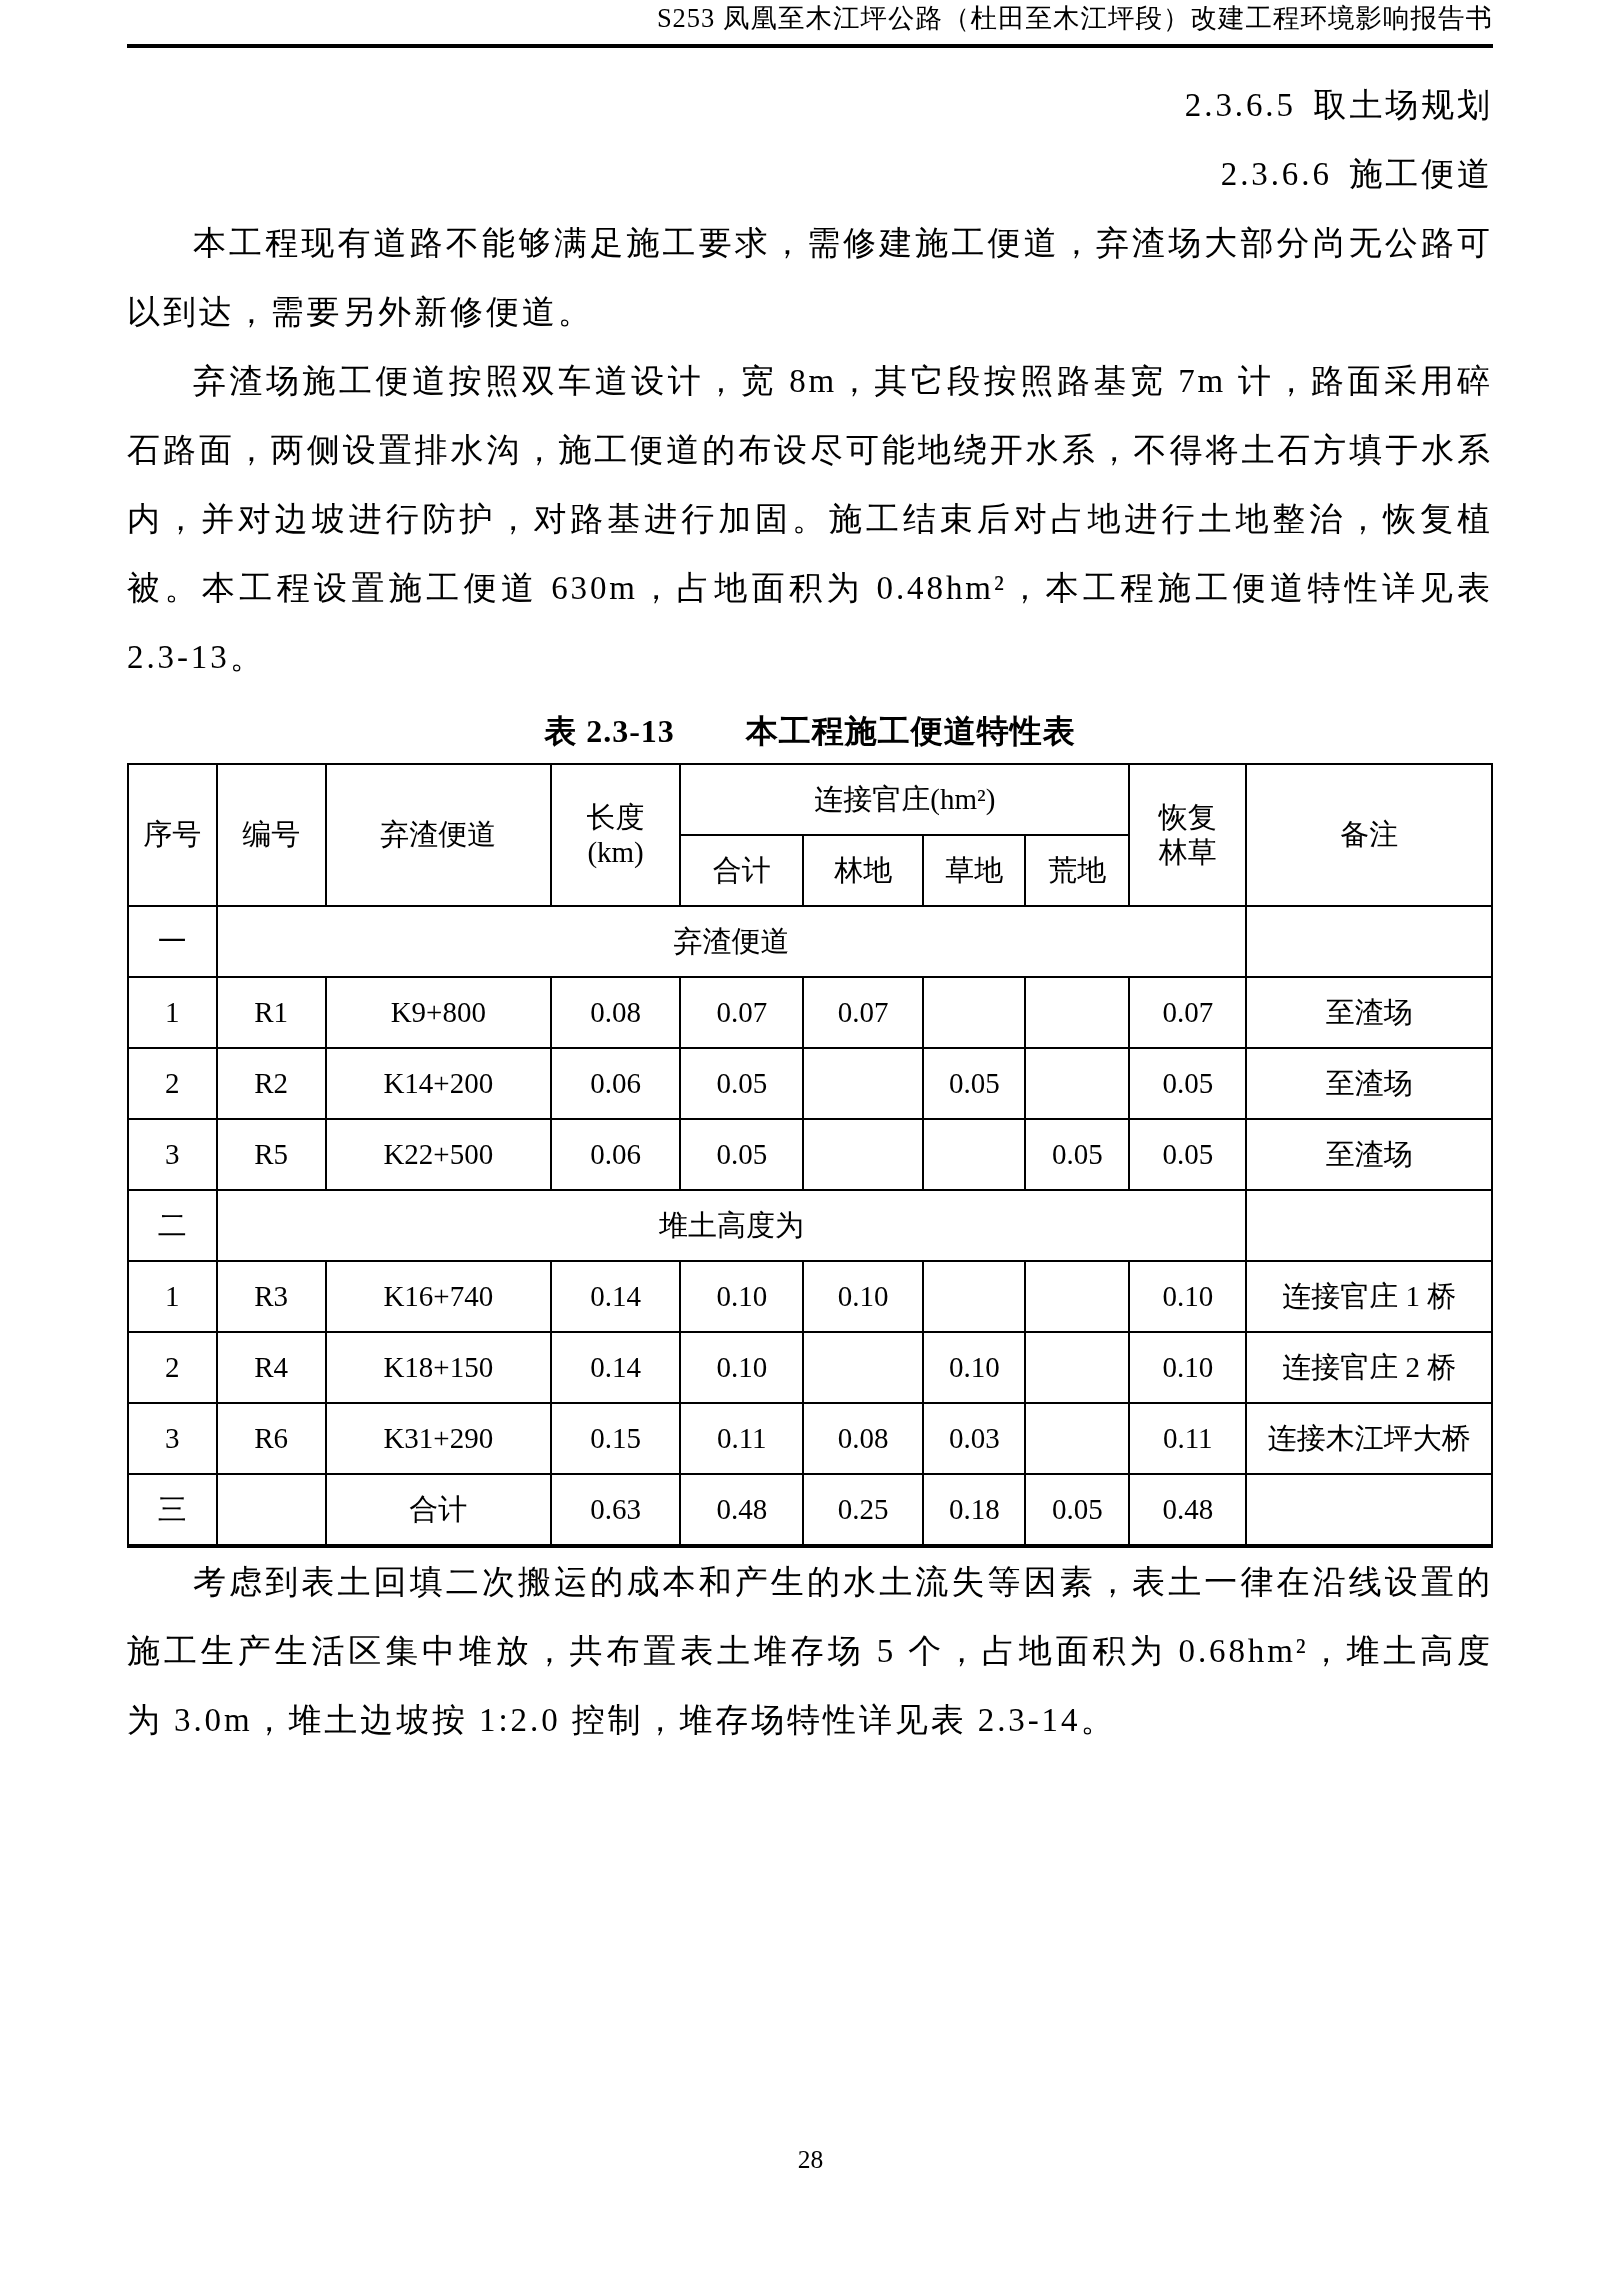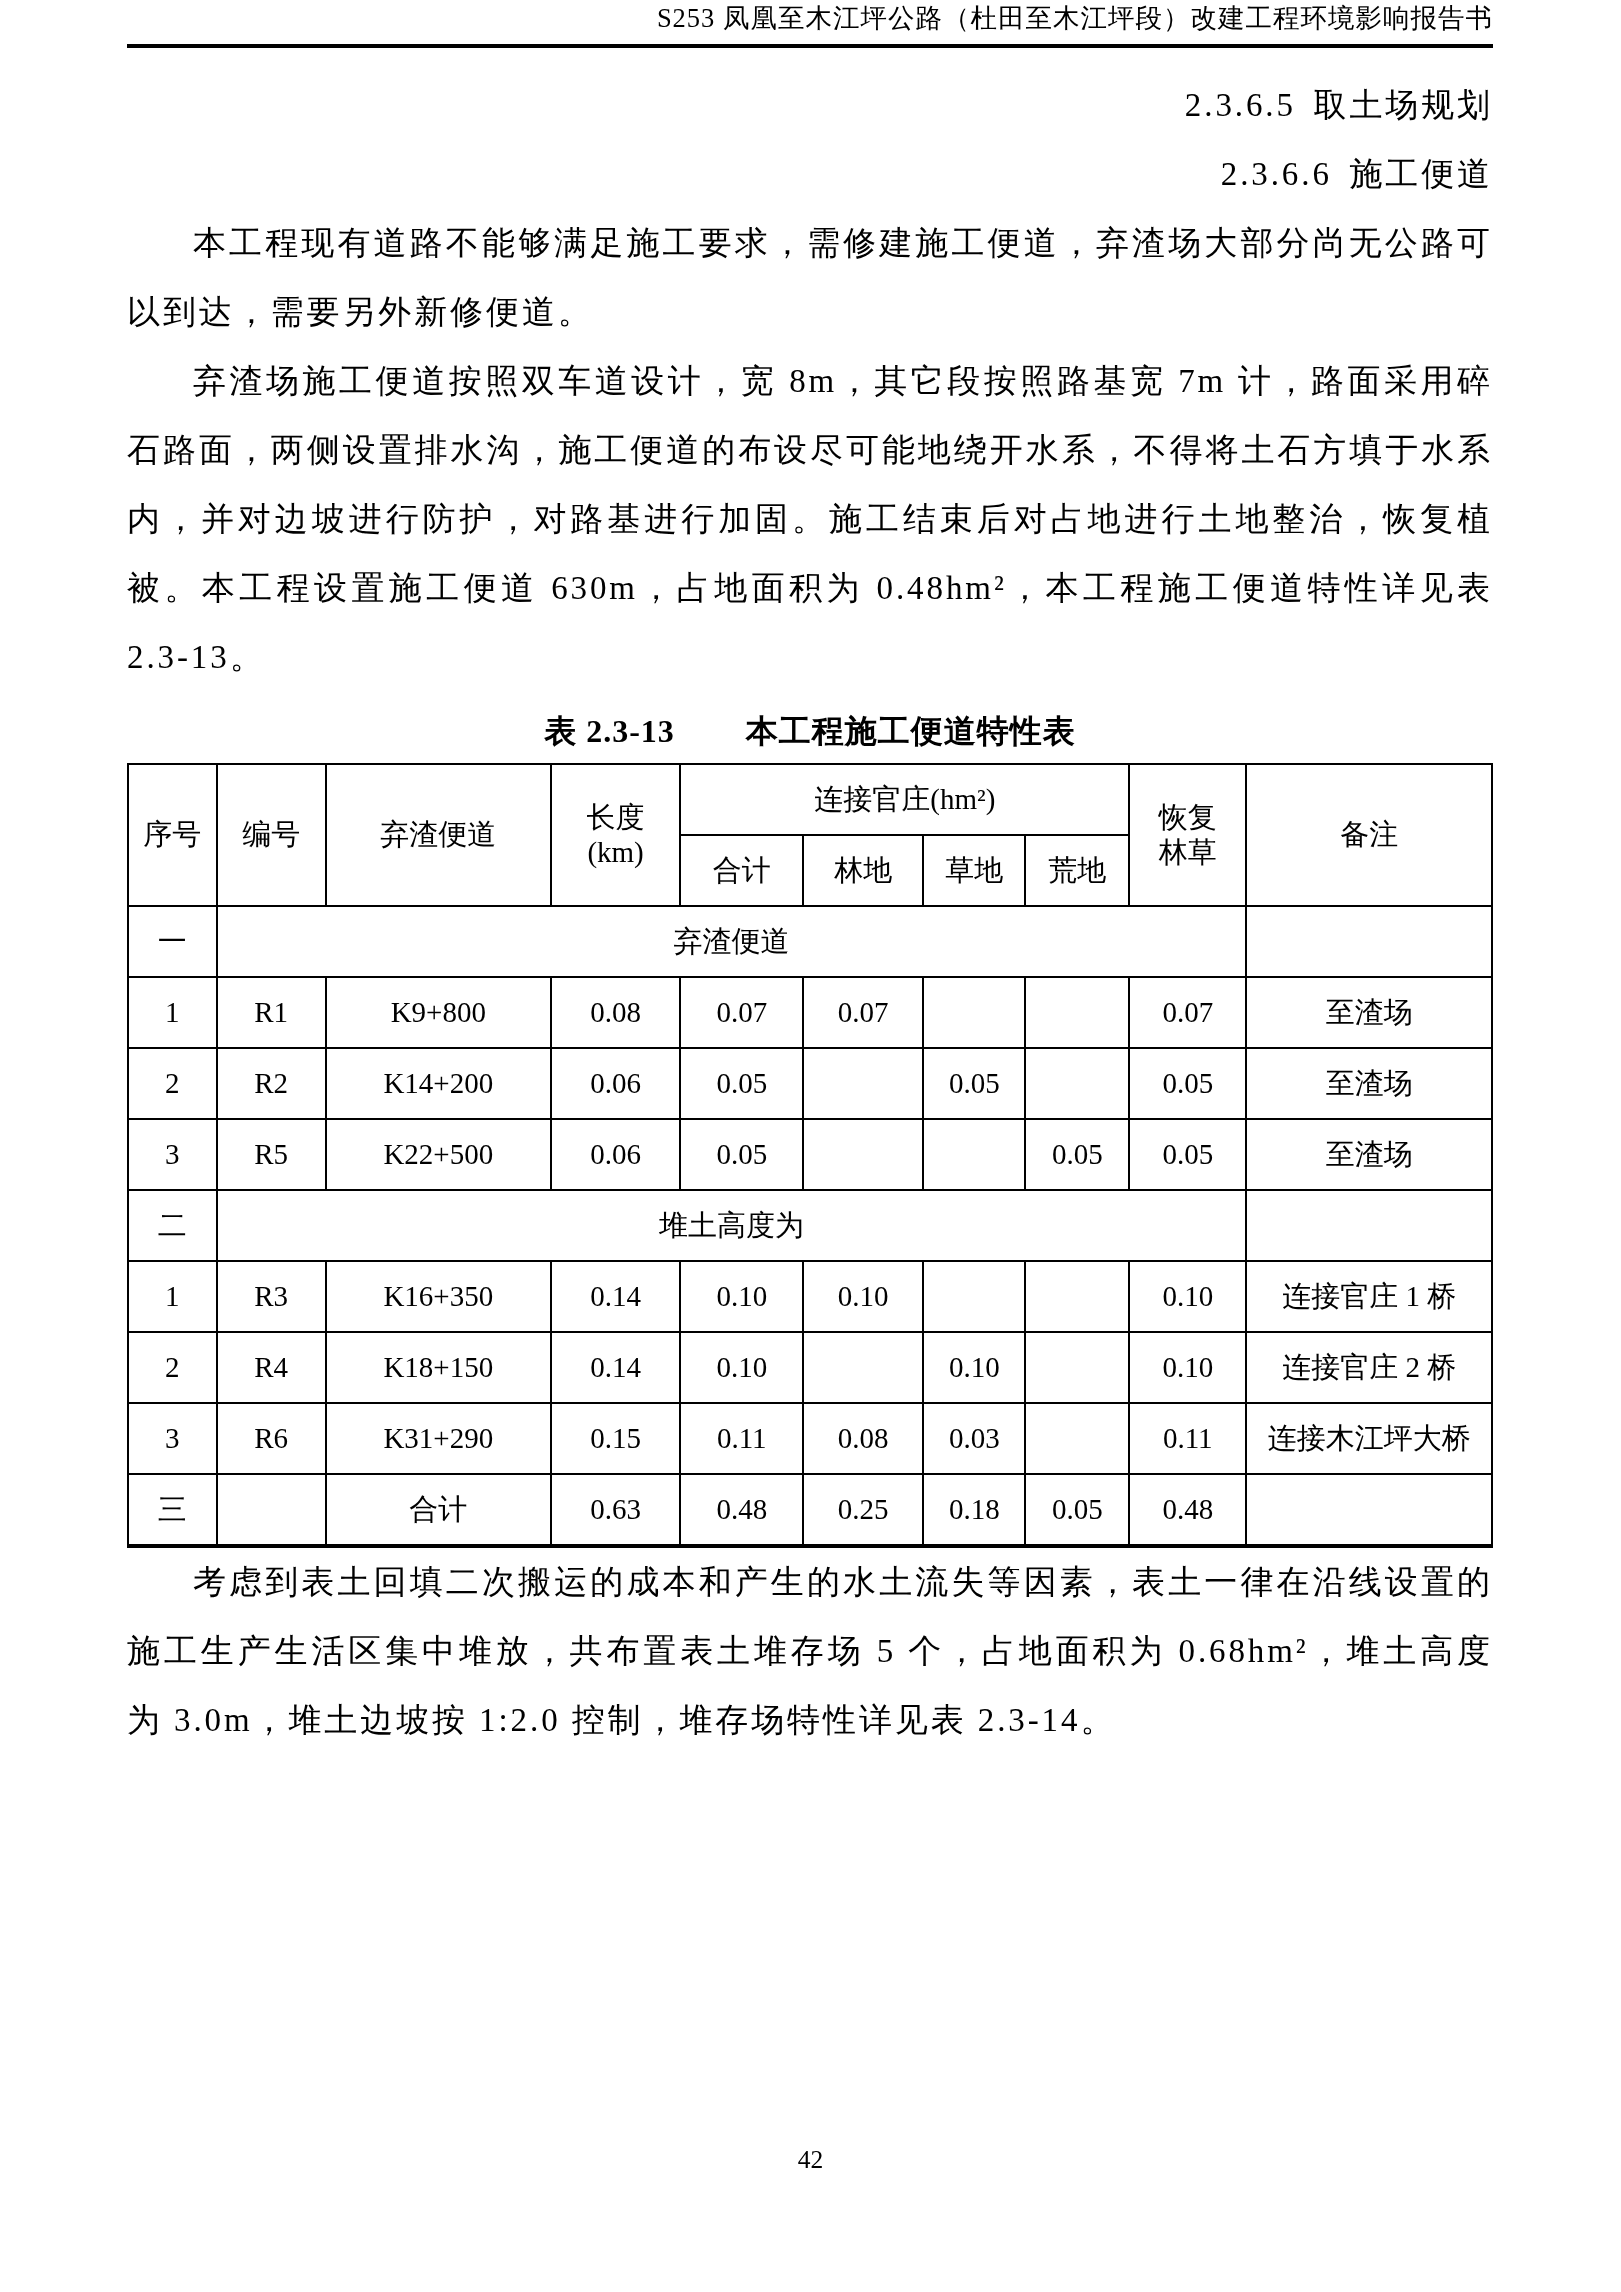--- a/index.html
+++ b/index.html
@@ -206,21 +206,21 @@
             <td>至渣场</td>
           </tr>
           <tr class="grow">
             <td>二</td>
             <td colspan="8">堆土高度为</td>
             <td></td>
           </tr>
           <tr class="drow">
             <td>1</td>
             <td>R3</td>
-            <td>K16+350</td>
+            <td>K16+740</td>
             <td>0.14</td>
             <td>0.10</td>
             <td>0.10</td>
             <td></td>
             <td></td>
             <td>0.10</td>
             <td>连接官庄 1 桥</td>
           </tr>
           <tr class="drow">
             <td>2</td>
@@ -260,17 +260,17 @@
           </tr>
         </tbody>
       </table>
 
       <p class="para">考虑到表土回填二次搬运的成本和产生的水土流失等因素，表土一律在沿线设置的施工生产生活区集中堆放，共布置表土堆存场 5 个，占地面积为 0.68hm²，堆土高度为 3.0m，堆土边坡按 1:2.0 控制，堆存场特性详见表 2.3-14。</p>
 
     </div>
   </div>
 
   <div class="page-footer">
-    <span>42</span>
+    <span>28</span>
   </div>
 
 </div>
 
 
 </body></html>

